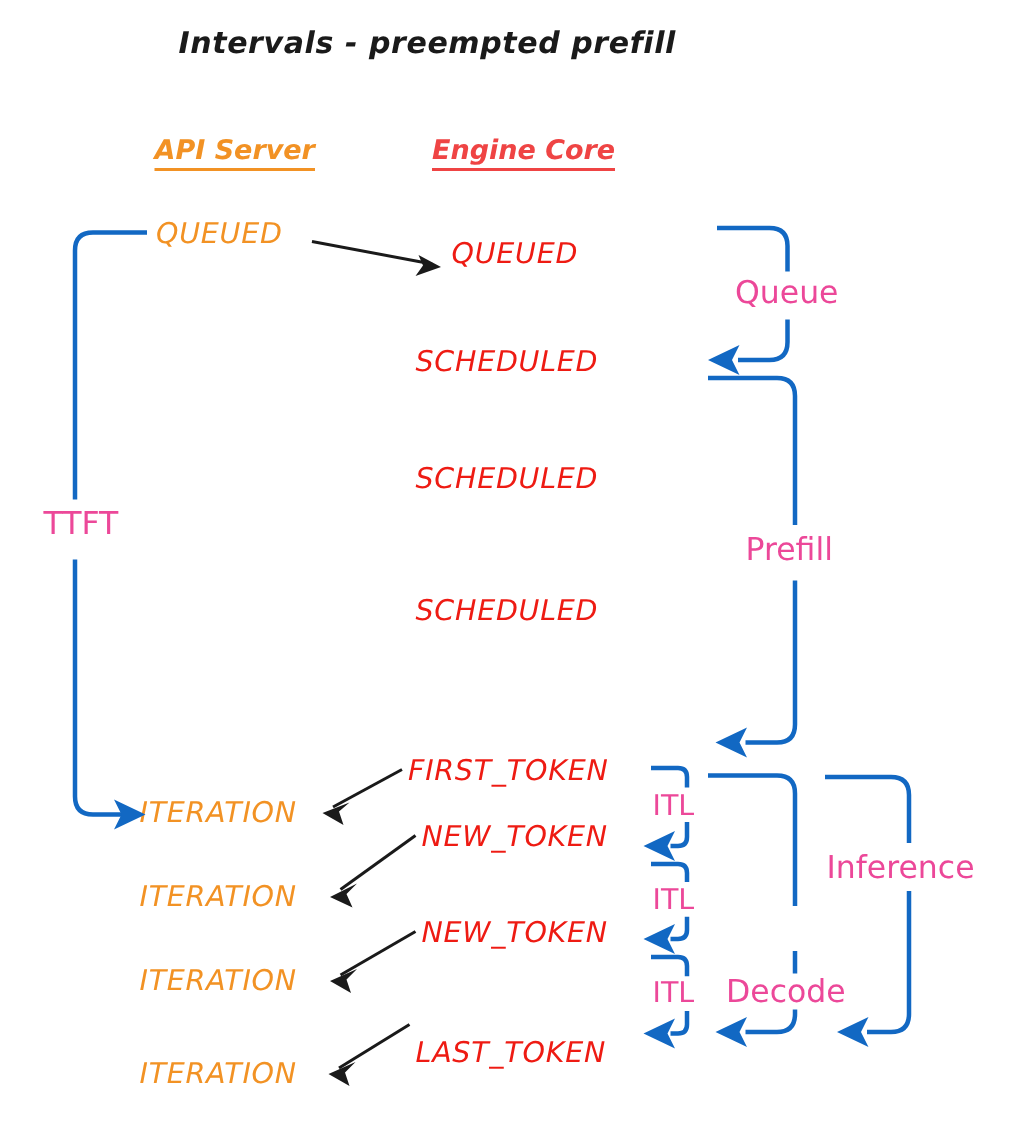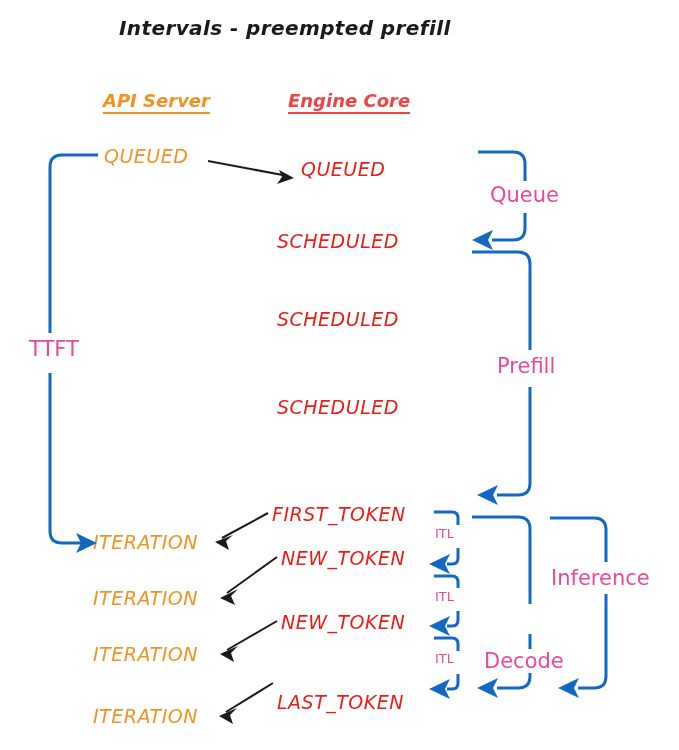--- a/index.html
+++ b/index.html
@@ -55,21 +55,21 @@
   .bracket-label {
     position: absolute;
     font-family: "DejaVu Sans", sans-serif;
     font-size: 21px;
     color: #ec4899;
     white-space: nowrap;
     background: #ffffff;
     padding: 0 3px;
   }
   .bracket-label.small {
-    font-size: 13px;
+    font-size: 19px;
     padding: 0 1px;
     text-align: center;
   }
   svg.layer {
     position: absolute;
     left: 0;
     top: 0;
     width: 679px;
     height: 750px;
     pointer-events: none;

